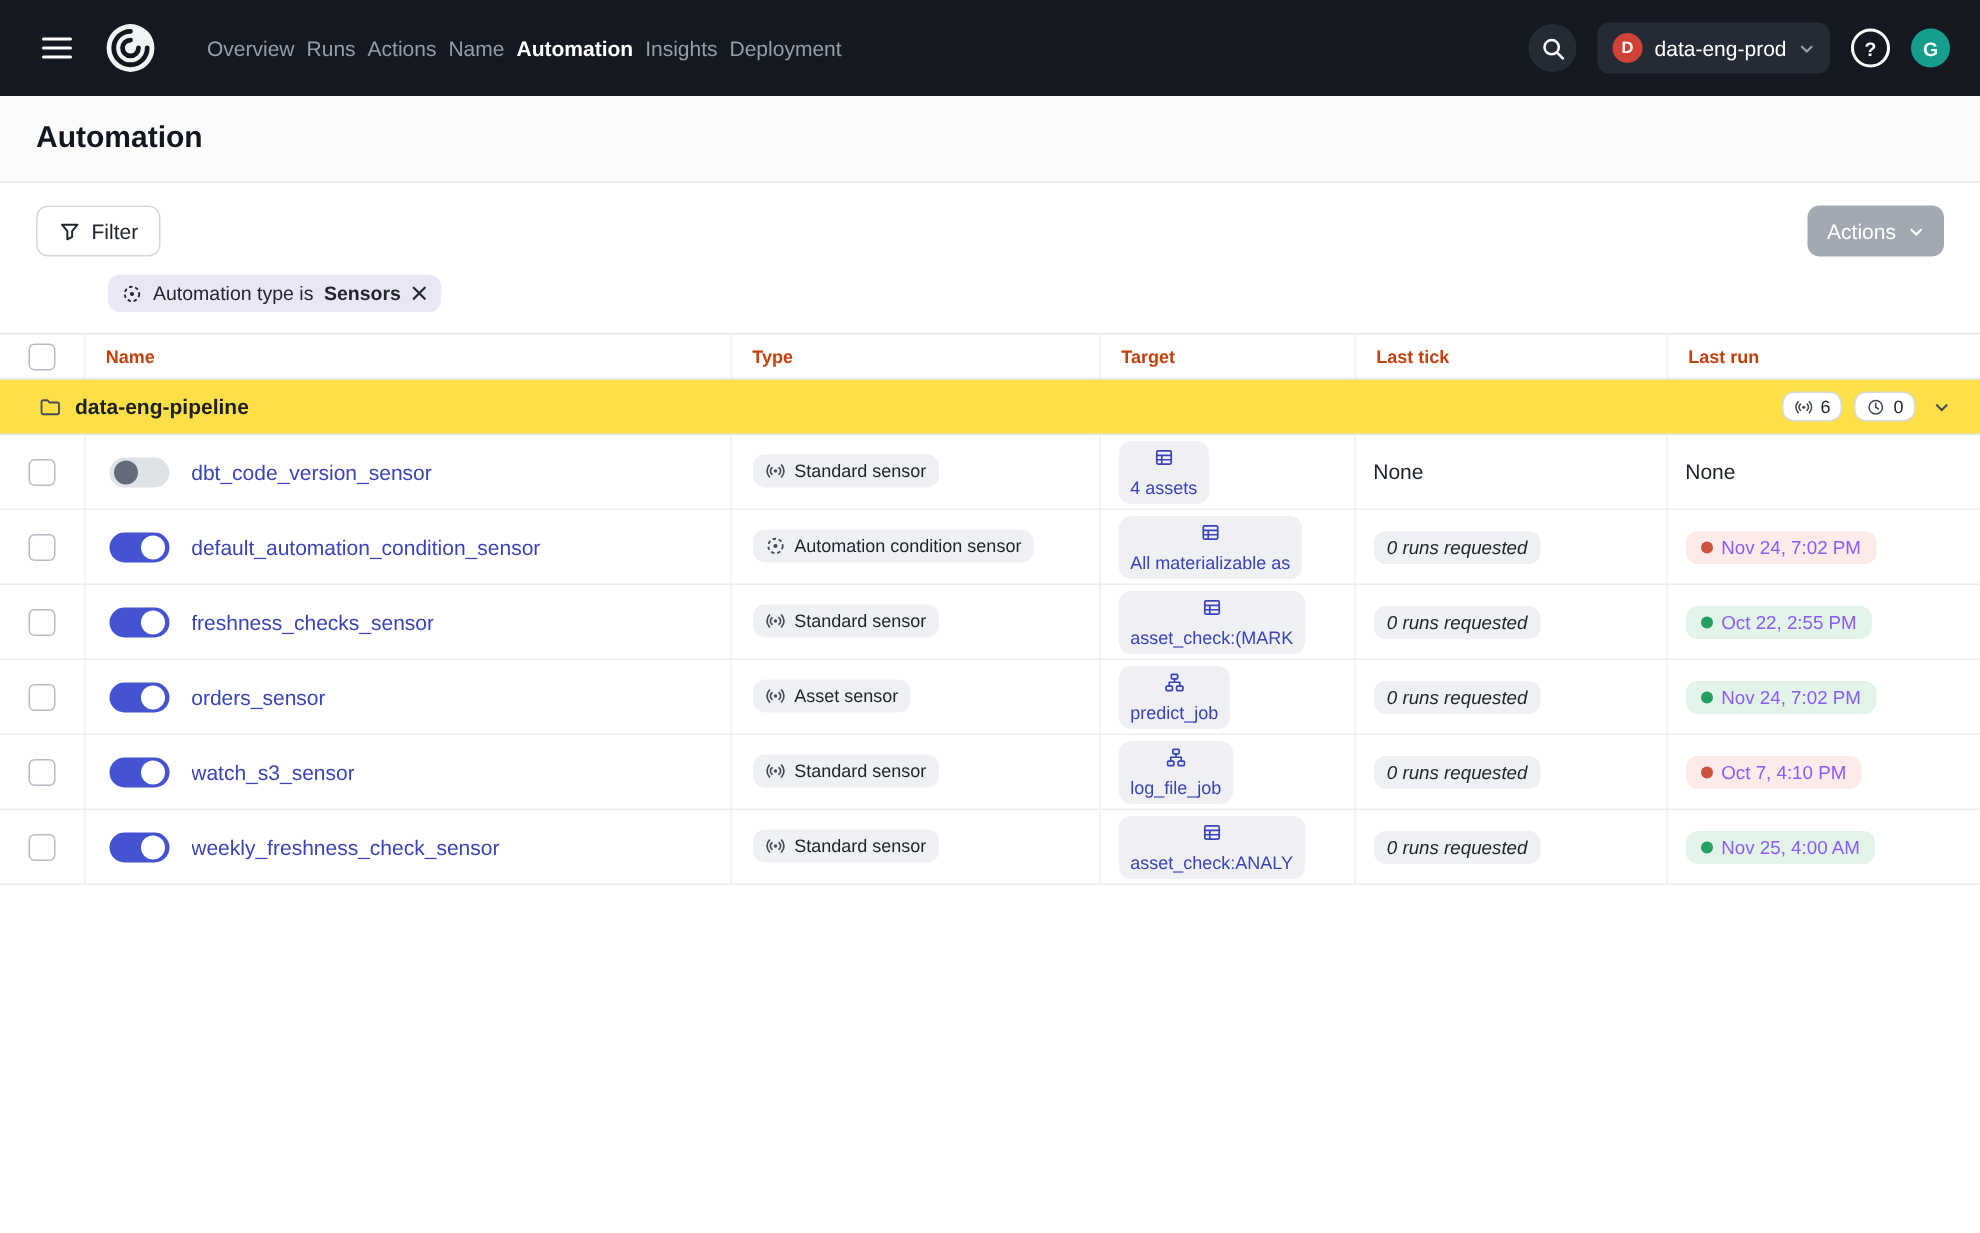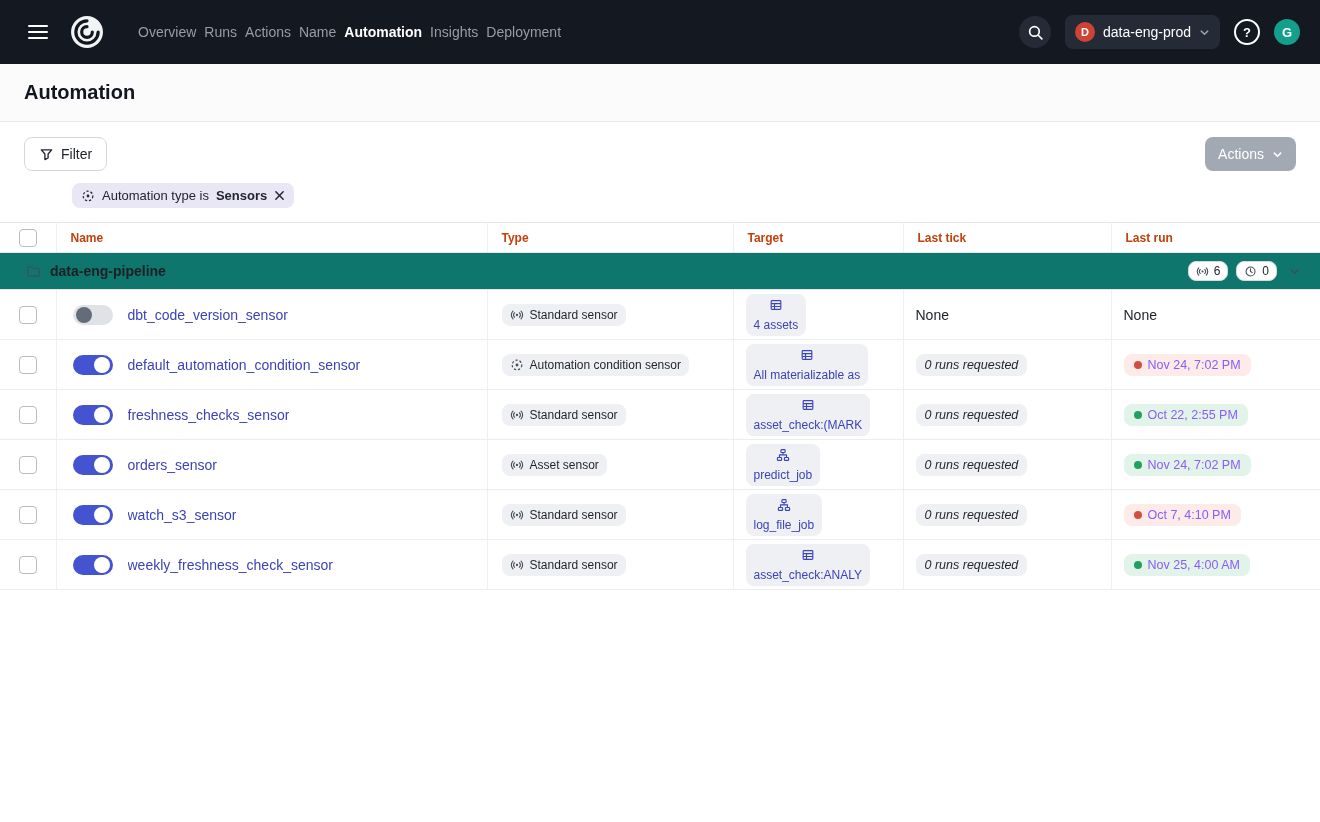--- a/index.html
+++ b/index.html
@@ -58,21 +58,21 @@
   
   table.sensors { width: 1320px; border-collapse: collapse; table-layout: fixed; border-top: 1px solid #e4e7ea; }
   th, td { border-right: 1px solid #eef0f3; }
   th:last-child, td:last-child { border-right: none; }
   thead th { height: 30px; font-size: 12px; font-weight: 700; color: #c2410c; text-align: left;
     padding-left: 14px; border-bottom: 1px solid #e4e7ea; background: #fff; }
   thead th.col-check { padding: 0; text-align: center; }
   .checkbox { display: inline-block; width: 18px; height: 18px; border: 1.5px solid #b6bcc6;
     border-radius: 4px; background: #fff; vertical-align: middle; cursor: pointer; }
 
-  tr.group-row td { background: #0f766e; border-bottom: 1px solid #e4e7ea; height: 36px; padding: 0; }
+  tr.group-row td { background: #fde047; border-bottom: 1px solid #e4e7ea; height: 36px; padding: 0; }
   .group-wrap { display: flex; align-items: center; height: 36px; padding: 0 16px 0 26px; gap: 9px; }
   .group-wrap .folder { color: #454d59; display: flex; }
   .group-name { font-size: 14px; font-weight: 700; color: #1c1f26; }
   .group-right { margin-left: auto; display: flex; align-items: center; gap: 8px; }
   .count-pill { display: inline-flex; align-items: center; gap: 5px; border: 1px solid #d6d9df;
     border-radius: 8px; background: #fff; padding: 2px 7px; font-size: 12px; color: #20242c; }
   .count-pill .picon { display: flex; color: #434b57; }
   .group-caret { border: none; background: none; color: #434b57; display: flex; cursor: pointer; padding: 4px; }
 
   tbody.rows tr td { height: 50px; border-bottom: 1px solid #ebedf0; padding: 0; vertical-align: middle; }

